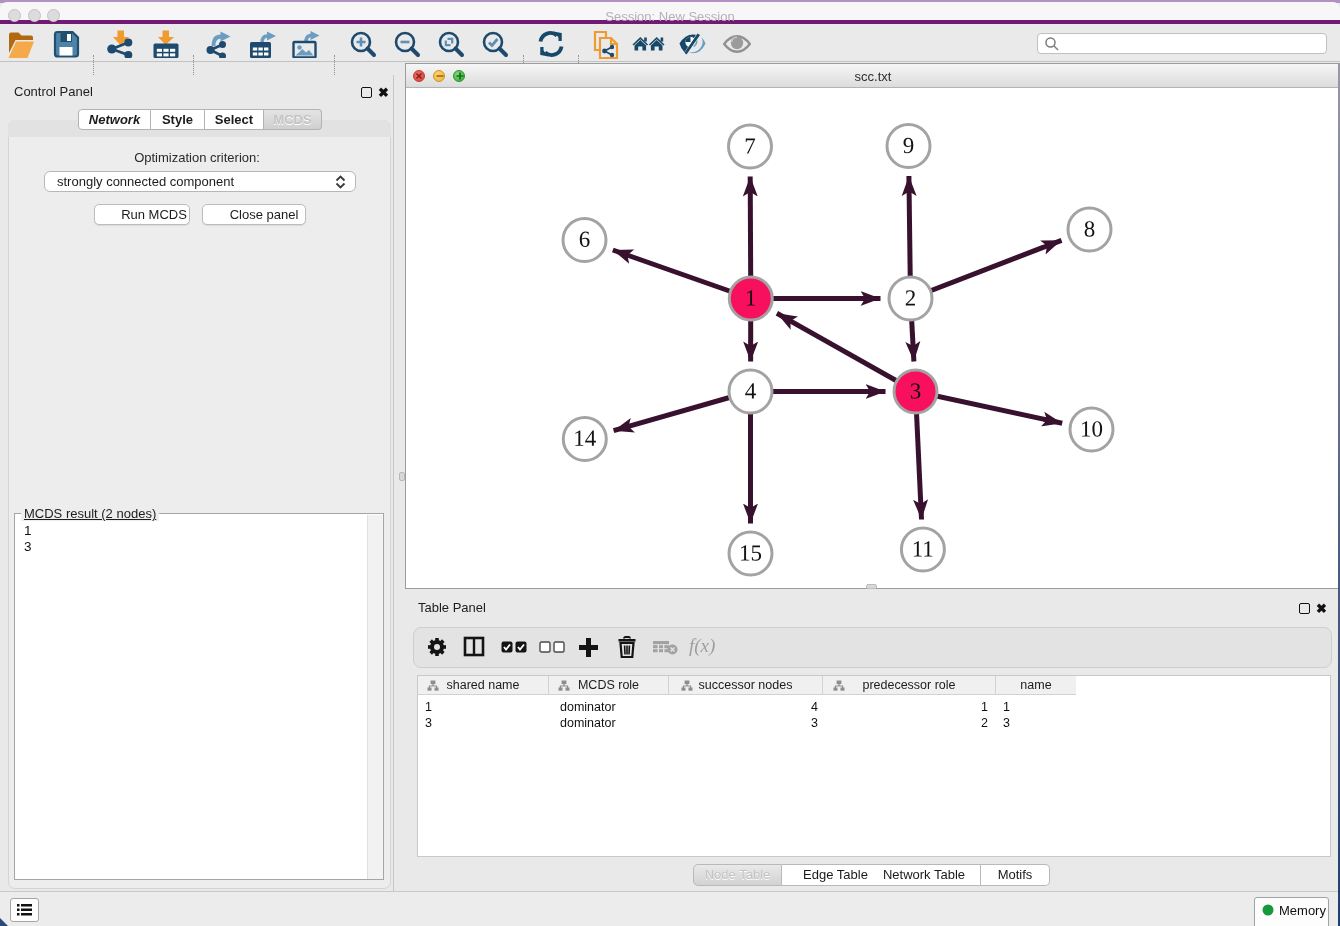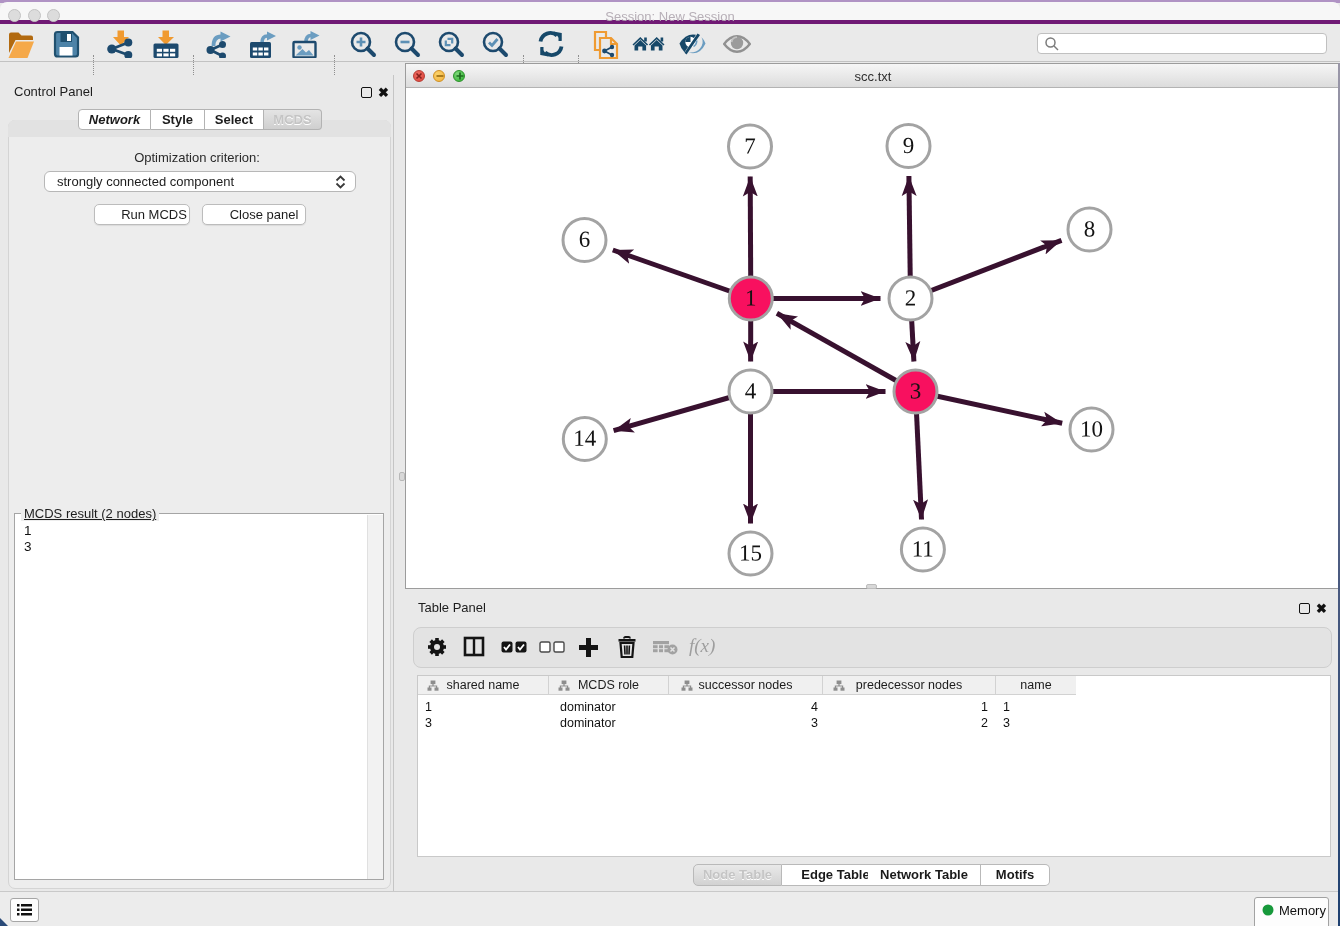--- a/index.html
+++ b/index.html
@@ -40,21 +40,21 @@
 #netname { left:0; right:0; top:5px; text-align:center; font-size:13px; color:#2e2e2e; }
 #graphsvg { left:0; top:25px; will-change:transform; }
 
 #tpanel { left:405px; top:589px; width:935px; height:302px; background:#e9e9e9; }
 #tphead { left:13px; top:11px; font-size:13px; color:#1d1d1d; }
 #tptoolbar { left:8px; top:38px; width:919px; height:41px; background:#e3e3e3; border:1px solid #cecece; border-radius:8px; }
 #tblwrap { left:12px; top:86px; width:914px; height:182px; background:#fff; border:1px solid #c9c9c9; }
 .th { position:absolute; top:0; height:19px; background:#f0f0f0; border-right:1px solid #d2d2d2; border-bottom:1px solid #d2d2d2; font-size:12.5px; color:#1c1c1c; text-align:center; line-height:19px; }
 .td { position:absolute; font-size:12.5px; color:#111; }
 .tree { width:12px; height:12px; }
-.btab { position:absolute; top:275px; height:22px; background:#fff; border:1px solid #b9b9b9; border-left:none; font-size:13px; font-weight:700; color:#1a1a1a; text-align:center; line-height:20px; }
+.btab { position:absolute; top:275px; height:22px; background:#fff; border:1px solid #b9b9b9; border-left:none; font-size:13px; font-weight:400; color:#1a1a1a; text-align:center; line-height:20px; }
 
 #statusbar { left:0; top:891px; width:1340px; height:35px; background:#ececec; border-top:1px solid #c9c9c9; }
 #listbtn { left:10px; top:898px; width:29px; height:24px; background:#fdfdfd; border:1px solid #a6a6a6; border-radius:3px; }
 #membtn { left:1254px; top:897px; width:75px; height:42px; background:#fdfdfd; border:1px solid #a2a2a2; border-radius:3px; font-size:13px; color:#111;text-align:right; }
 </style>
 </head>
 <body>
 <svg width="0" height="0" style="position:absolute;">
   <defs>
     <g id="treeg">
@@ -363,21 +363,21 @@
         <rect x="10" y="4.2" width="1.4" height="9"></rect>
       </g>
     <circle cx="19.5" cy="9.5" r="5" fill="#a2a2a2"></circle>
     <path d="M17.5 7.5 L21.5 11.5 M21.5 7.5 L17.5 11.5" stroke="#e3e3e3" stroke-width="1.5"></path>
   </svg>
   <div class="abs" style="left:284px; top:46px; font-family:'Liberation Serif',serif; font-style:italic; font-size:19px; color:#9e9e9e;">f(x)</div>
   <div class="abs" id="tblwrap">
     <div class="th" style="left:0; width:131px;">shared name</div>
     <div class="th" style="left:131px; width:120px;">MCDS role</div>
     <div class="th" style="left:251px; width:154px;">successor nodes</div>
-    <div class="th" style="left:405px; width:173px;">predecessor nodes</div>
+    <div class="th" style="left:405px; width:173px;">predecessor role</div>
     <div class="th" style="left:578px; width:80px; border-right:none;">name</div>
     <svg class="abs tree" style="left:9px; top:4px;">
         <use href="#treeg"></use>
       </svg>
     <svg class="abs tree" style="left:140px; top:4px;">
         <use href="#treeg"></use>
       </svg>
     <svg class="abs tree" style="left:263px; top:4px;">
         <use href="#treeg"></use>
       </svg>

